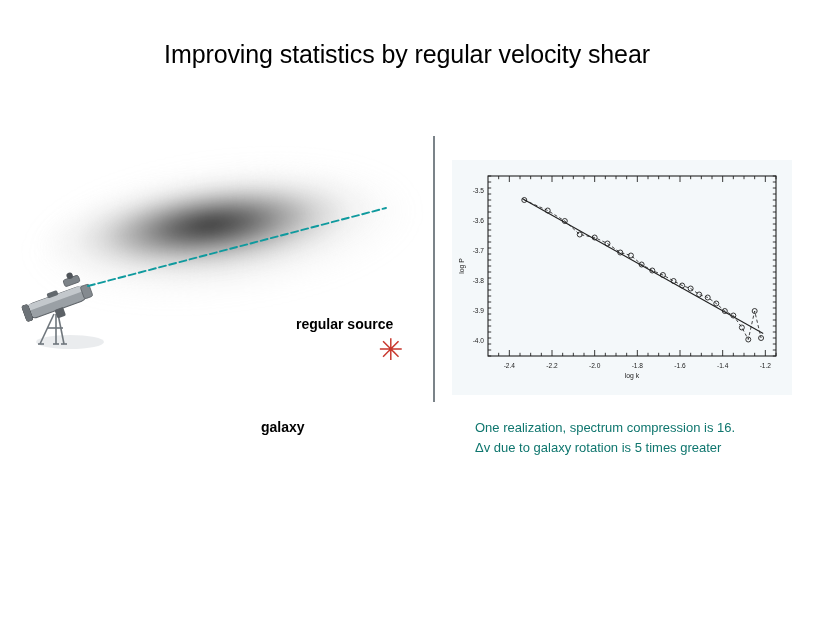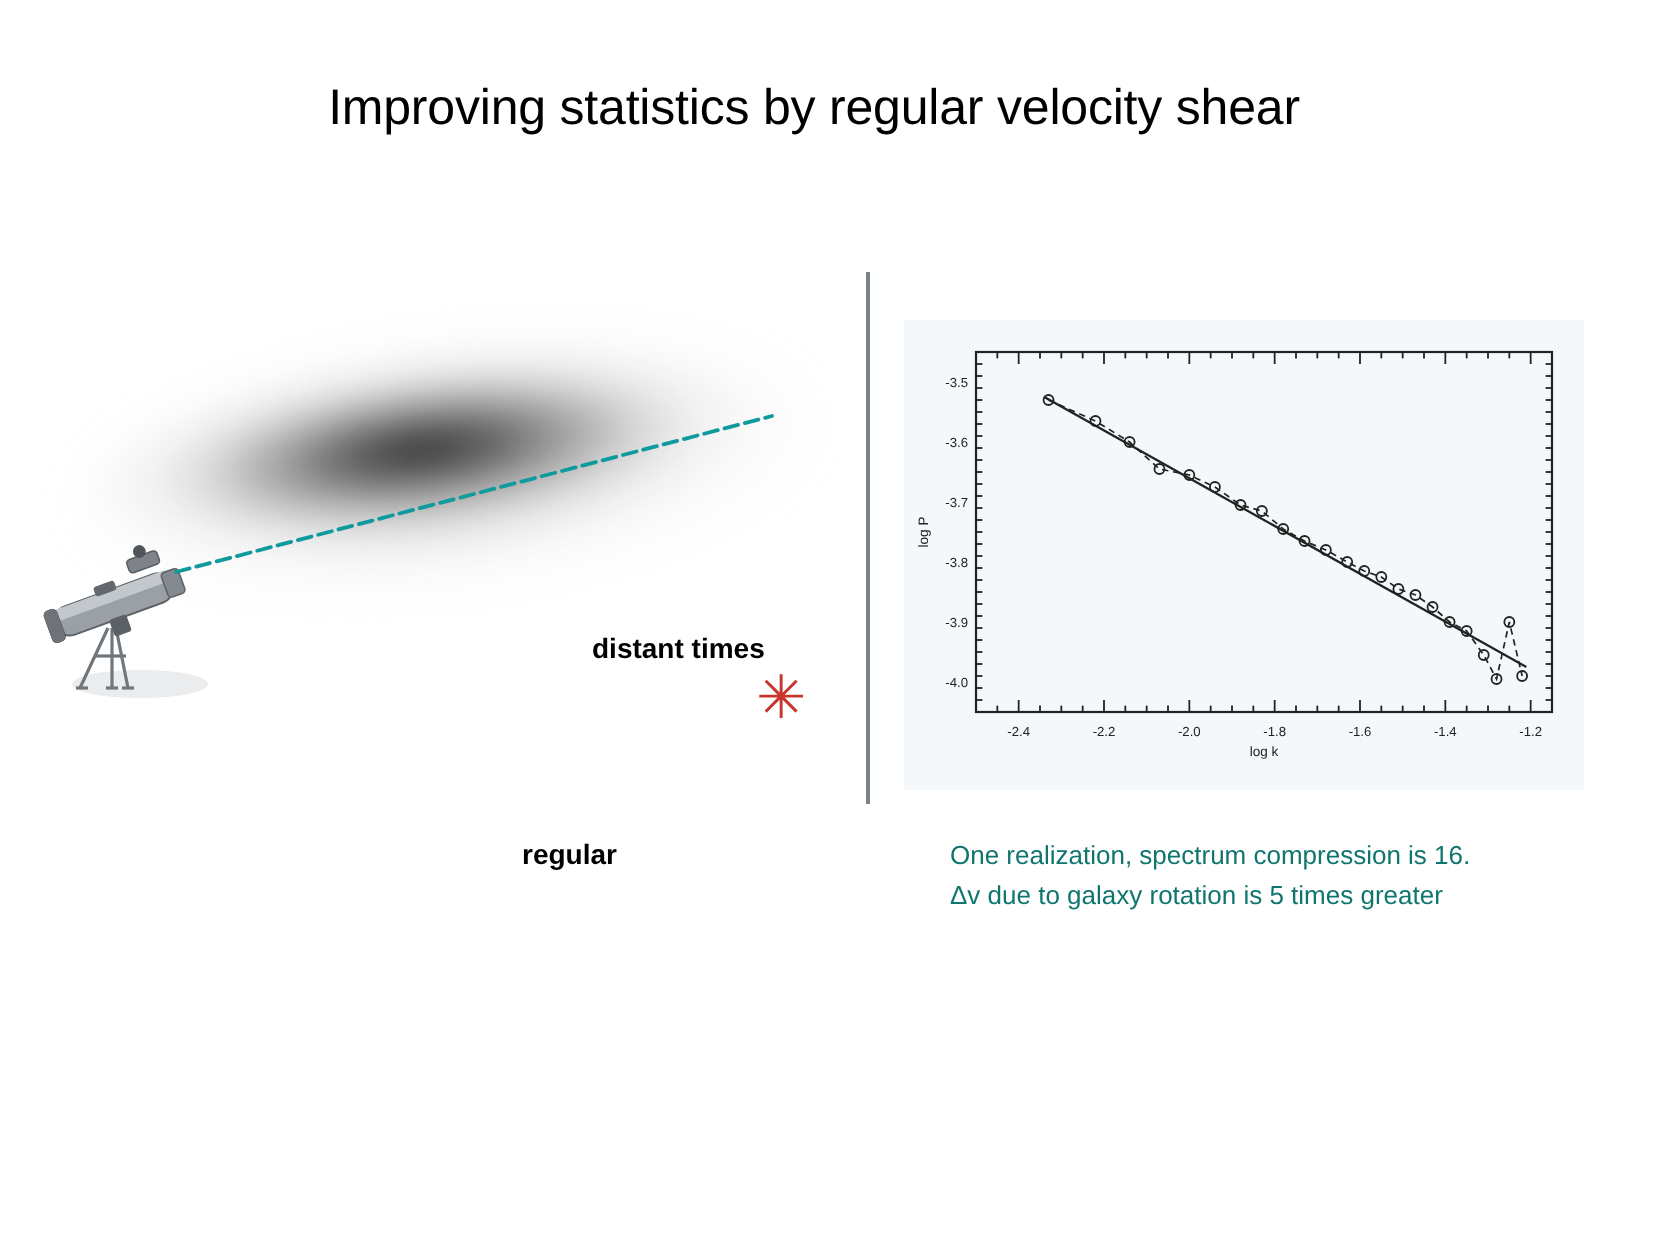--- a/index.html
+++ b/index.html
@@ -187,23 +187,23 @@
         <rect x="38" y="38" width="9" height="9" rx="1.5" fill="#5c6166"></rect>
       </g>
     </svg>
 
     <svg class="beam" viewBox="0 0 430 260">
       <line x1="88" y1="146" x2="386" y2="68" stroke="#0f9a9e" stroke-width="1.9" stroke-dasharray="7 3.5" stroke-linecap="round"></line>
     </svg>
 
     <div class="star-marker">✳</div>
 
-    <div class="label-distant-source">distant times</div>
-
-    <div class="label-galaxy">regular</div>
+    <div class="label-distant-source">regular source</div>
+
+    <div class="label-galaxy">galaxy</div>
   </div>
 
   <svg class="plot-figure" id="plot-svg" viewBox="0 0 340 235">
     <rect x="0" y="0" width="340" height="235" fill="#f4f8fa"></rect>
     <g id="plot-layer">
         <rect x="36" y="16" width="288" height="180" fill="none" stroke="#222222" stroke-width="1.1"></rect>
         <line x1="46.66666666666663" y1="196" x2="46.66666666666663" y2="192.8" stroke="#222222" stroke-width="0.9"></line>
         <line x1="46.66666666666663" y1="16" x2="46.66666666666663" y2="19.2" stroke="#222222" stroke-width="0.9"></line>
         <line x1="57.33333333333326" y1="196" x2="57.33333333333326" y2="190" stroke="#222222" stroke-width="0.9"></line>
         <line x1="57.33333333333326" y1="16" x2="57.33333333333326" y2="22" stroke="#222222" stroke-width="0.9"></line>

